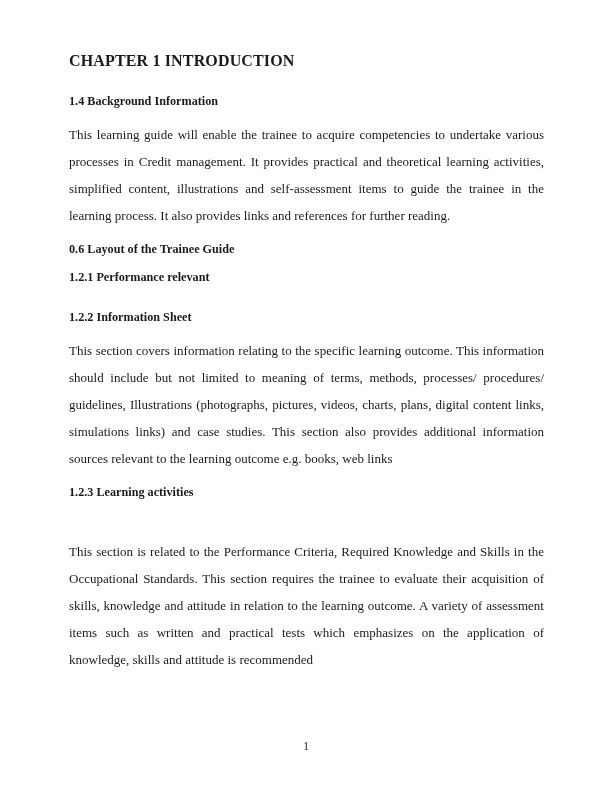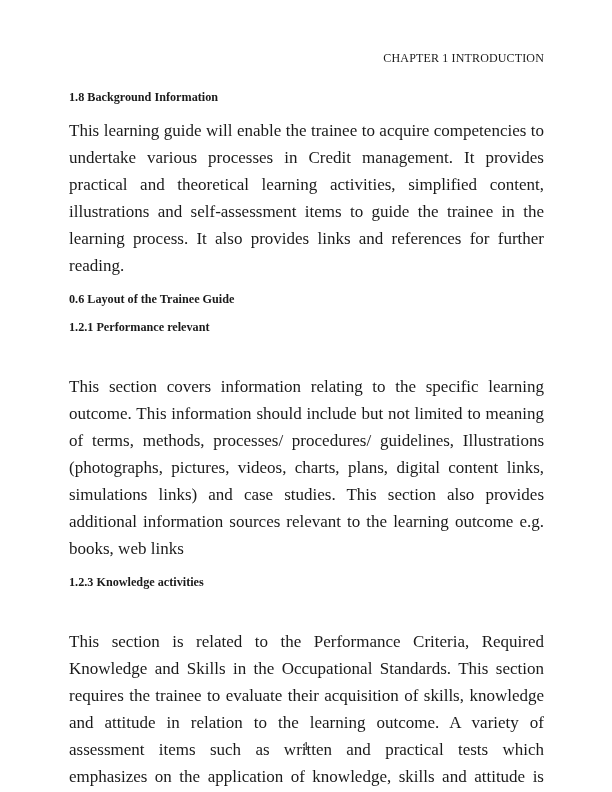--- a/index.html
+++ b/index.html
@@ -18,36 +18,36 @@
     color: #1a1a1a;
     -webkit-font-smoothing: antialiased;
   }
   .content {
     position: absolute;
     left: 69px;
     top: 52px;
     width: 475px;
   }
   .doc-title {
-    text-align: right;
-    font-weight: normal;
-    font-size: 12px;
+    text-align: left;
+    font-weight: bold;
+    font-size: 16px;
     letter-spacing: 0.15px;
     line-height: 1.1;
     margin: 0 0 24.5px 0;
   }
   .heading {
     font-weight: bold;
     font-size: 12.2px;
     line-height: 1.15;
     margin: 0;
     text-align: left;
   }
   .para {
-    font-size: 17px;
+    font-size: 13px;
     line-height: 27px;
     text-align: justify;
     text-justify: inter-word;
     margin: 0;
     hyphens: none;
   }
   
   .sp-h-after { height: 13px; }
   .sp-p-after { height: 13px; }
   .sp-h-tight { height: 14px; }
@@ -63,37 +63,38 @@
 </style>
 </head>
 <body>
 
 <div class="page">
 
   <div class="content">
 
     <h1 class="doc-title">CHAPTER 1 INTRODUCTION</h1>
 
-    <h2 class="heading">1.8 Background Information</h2>
+    <h2 class="heading">1.4 Background Information</h2>
     <div class="sp-h-after"></div>
     <p class="para">This learning guide will enable the trainee to acquire competencies to undertake various processes in Credit management. It provides practical and theoretical learning activities, simplified content, illustrations and self-assessment items to guide the trainee in the learning process. It also provides links and references for further reading.</p>
     <div class="sp-p-after"></div>
 
     <h2 class="heading">0.6 Layout of the Trainee Guide</h2>
     <div class="sp-h-tight"></div>
 
     <h2 class="heading">1.2.1 Performance relevant</h2>
     <div class="sp-h-after"></div>
     <div class="sp-p-after"></div>
 
+    <h2 class="heading">1.2.2 Information Sheet</h2>
     <div class="sp-h-after"></div>
     <p class="para">This section covers information relating to the specific learning outcome. This information should include but not limited to meaning of terms, methods, processes/ procedures/ guidelines, Illustrations (photographs, pictures, videos, charts, plans, digital content links, simulations links) and case studies. This section also provides additional information sources relevant to the learning outcome e.g. books, web links</p>
     <div class="sp-p-after"></div>
 
-    <h2 class="heading">1.2.3 Knowledge activities</h2>
+    <h2 class="heading">1.2.3 Learning activities</h2>
     <div class="sp-h-after"></div>
     <div class="sp-p-after"></div>
 
     <div class="sp-h-after"></div>
     <p class="para">This section is related to the Performance Criteria, Required Knowledge and Skills in the Occupational Standards. This section requires the trainee to evaluate their acquisition of skills, knowledge and attitude in relation to the learning outcome. A variety of assessment items such as written and practical tests which emphasizes on the application of knowledge, skills and attitude is recommended</p>
 
   </div>
 
   <div class="page-number">1</div>
 

